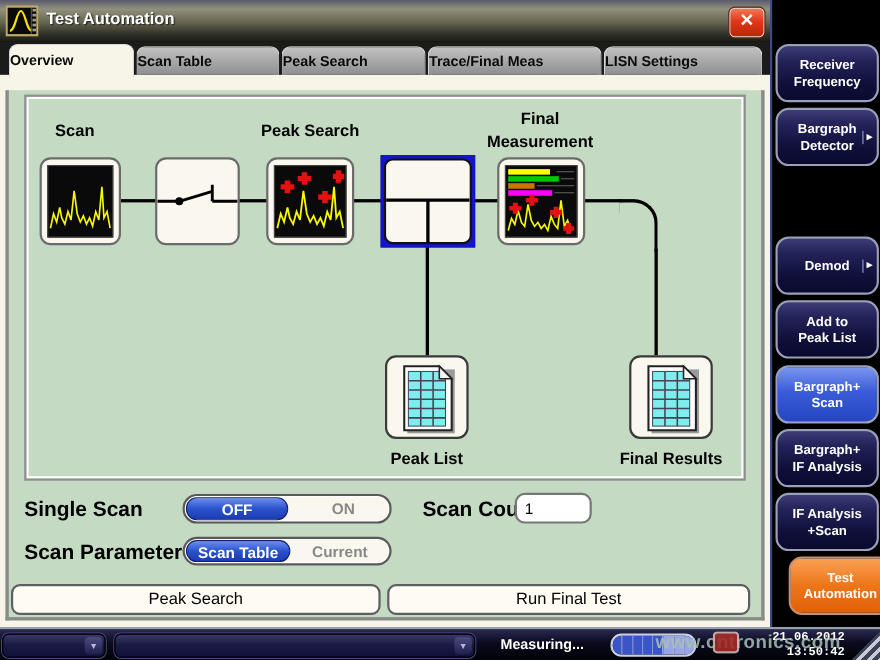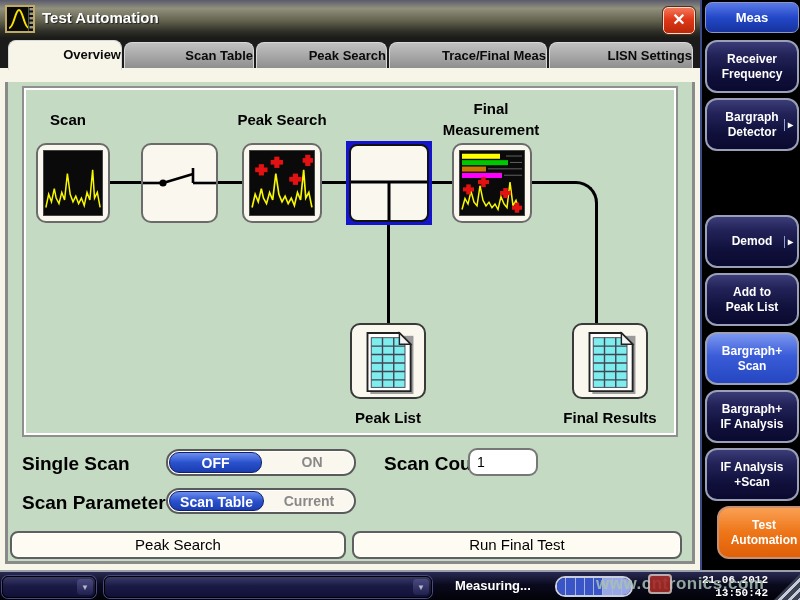--- a/index.html
+++ b/index.html
@@ -19,21 +19,21 @@
     position:absolute; left:663px; top:7px; width:32px; height:27px;
     background:linear-gradient(#f4785a 0%, #e03818 45%, #b82808 100%);
     border:1px solid #ffd8c8; outline:1px solid #5a2a1a; border-radius:5px;
     color:#fff; font-size:16px; font-weight:bold; text-align:center; line-height:24px; cursor:pointer;
   }
   
   .tabstrip { position:absolute; left:0; top:38px; width:700px; height:30px; background:#1b1b1b; }
   .tab {
     position:absolute; top:4px; height:26px; border-radius:8px 8px 0 0;
     background:linear-gradient(#c2c2c2, #8e8e8e); border:1px solid #d8d8d8; border-bottom:none;
-    color:#0a0a0a; font-size:13px; font-weight:bold; text-align:right; line-height:25px; cursor:pointer;
+    color:#0a0a0a; font-size:13px; font-weight:bold; text-align:left; line-height:25px; cursor:pointer;
   }
   .tab.active {
     top:2px; height:30px; background:#f7f4e8; z-index:3; line-height:28px;
   }
   
   .body { position:absolute; left:0; top:68px; width:700px; height:502px; background:#f7f4e8; }
   .green-panel {
     position:absolute; left:5px; top:14px; width:690px; height:482px; background:#c4dac2;
     border-left:3px solid #8a8a8a; border-right:3px solid #8a8a8a; border-bottom:3px solid #8a8a8a;
   }
@@ -312,21 +312,20 @@
   <div class="ctl-label" style="left:22px;top:492px;">Scan Parameter</div>
   <div class="toggle" style="top:488px;height:26px;">
     <div class="tog-opt sel" style="left:1px;width:95px;line-height:20px;">Scan Table</div>
     <div class="tog-opt" style="left:97px;width:88px;line-height:20px;">Current</div>
   </div>
 
   <div class="action-btn" style="left:10px;width:336px;">Peak Search</div>
   <div class="action-btn" style="left:352px;width:330px;">Run Final Test</div>
 
   <div class="sidebar">
-    <div class="meas-header">Meas</div>
 
     <div class="skey" style="top:40px;">
       <span class="skey-label">Receiver
 Frequency</span>
     </div>
     <div class="skey" style="top:98px;">
       <span class="skey-label">Bargraph
 Detector</span>
       <span class="submenu-arrow">▸</span>
     </div>

